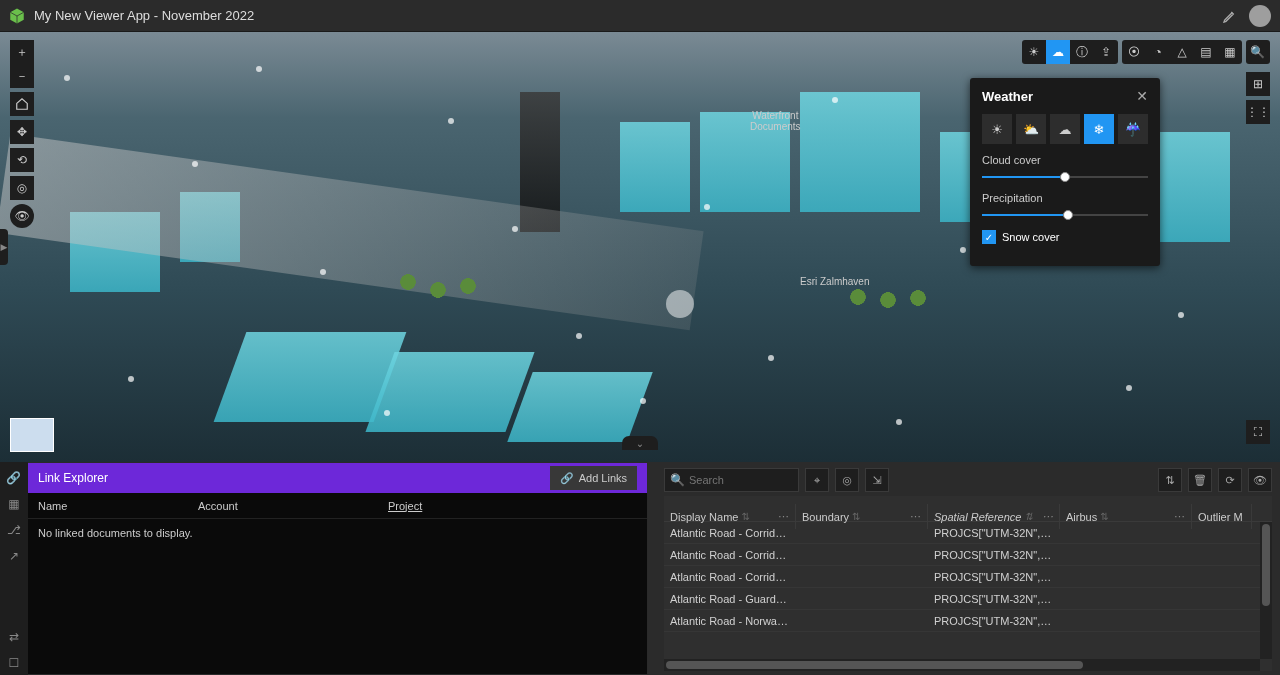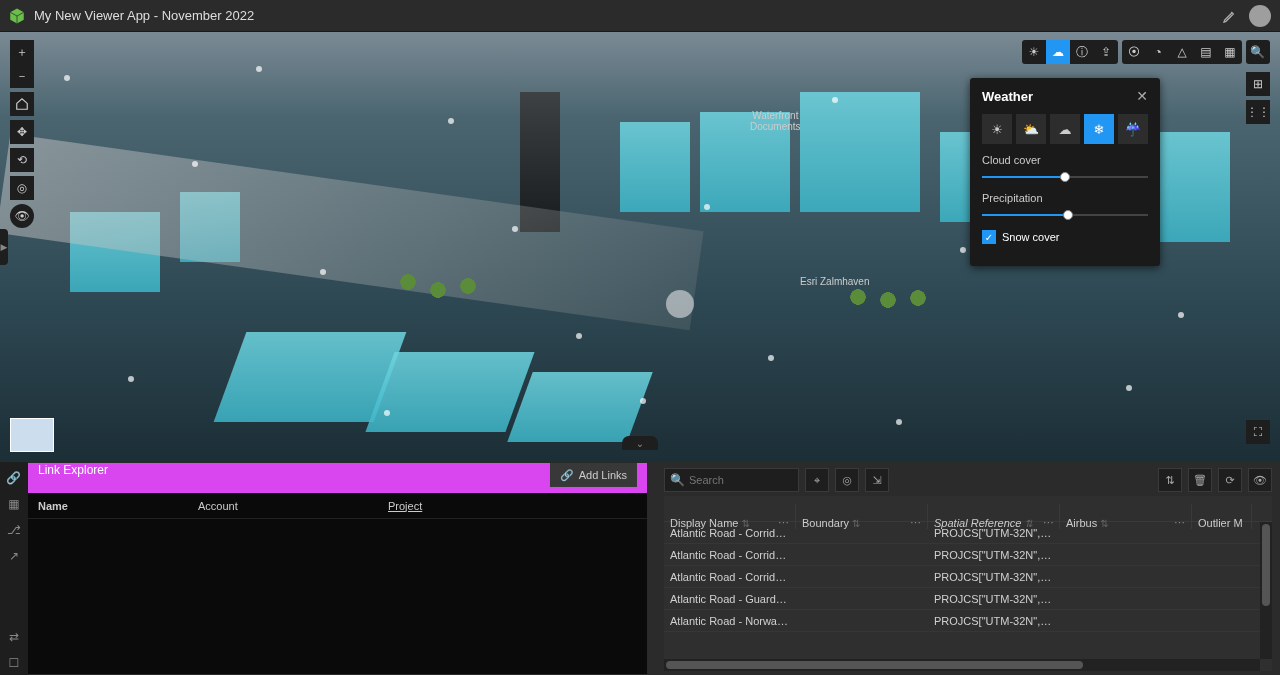--- a/index.html
+++ b/index.html
@@ -53,44 +53,44 @@
 .checkbox-row .cb { width:14px; height:14px; background:#2196f3; display:flex; align-items:center; justify-content:center; color:#fff; font-size:10px; }
 .clear-btn { width:100%; height:26px; border:1px solid #2196f3; color:#2196f3; background:transparent; font-size:11px; cursor:pointer; }
 
 .bottom-area { display:flex; height:213px; background:#2b2b2b; }
 .left-rail { width:28px; background:#1e1e1e; display:flex; flex-direction:column; align-items:center; padding-top:4px; gap:2px; }
 .rail-btn { width:24px; height:24px; display:flex; align-items:center; justify-content:center; color:#888; cursor:pointer; font-size:12px; }
 .rail-btn.active { color:#2196f3; }
 .rail-spacer { flex:1; }
 
 .link-explorer { width:620px; background:#0a0a0a; display:flex; flex-direction:column; border:1px solid #2a2a2a; border-left:none; }
-.le-head { display:flex; justify-content:space-between; height:30px; padding:0 10px; background:#d946ef; }
+.le-head { display:flex; align-items:center; justify-content:space-between; height:30px; padding:0 10px; background:#6d28d9; }
 .le-head .le-title { font-size:12px; }
 .add-links { height:24px; padding:0 10px; background:#383838; color:#ccc; font-size:11px; display:flex; align-items:center; gap:5px; cursor:pointer; }
 .le-cols { display:flex; height:26px; border-bottom:1px solid #222; padding:0 10px; align-items:center; font-size:11px; color:#ccc; }
-.le-cols .col1 { width:160px;font-weight:bold; }
+.le-cols .col1 { width:160px; }
 .le-cols .col2 { width:190px; }
 .le-cols .col3 { flex:1;text-decoration:underline; }
 .le-empty { padding:8px 10px; font-size:11px; color:#ccc; }
 
 .divider { width:8px; background:#2b2b2b; }
 
 .docs-panel { flex:1; background:#2b2b2b; display:flex; flex-direction:column; padding:6px 8px 4px; position:relative; }
 .docs-top { display:flex; align-items:center; gap:6px; margin-bottom:6px; }
 .docs-dd { width:170px; height:24px; background:#1e1e1e; border:1px solid #3a3a3a; display:flex; align-items:center; justify-content:space-between; padding:0 8px; font-size:11px; cursor:pointer; }
 .docs-row2 { display:flex; align-items:center; gap:6px; margin-bottom:4px; }
 .search-wrap { position:relative; width:135px; }
 .search-input { width:100%; height:24px; background:#1e1e1e; border:1px solid #3a3a3a; color:#ccc; padding:0 6px 0 24px; font-size:11px; }
 .search-ic { position:absolute; left:6px; top:5px; color:#888; font-size:12px; }
 .mini-btn { width:24px; height:24px; background:#1e1e1e; display:flex; align-items:center; justify-content:center; color:#aaa; cursor:pointer; border:1px solid #3a3a3a; font-size:11px; }
 .docs-row2 .flex { flex:1; }
 
 .table-wrap { flex:1; background:#2f2f2f; overflow:hidden; position:relative; }
 .thead { display:flex; height:26px; align-items:center; background:#2f2f2f; border-bottom:1px solid #3a3a3a; font-size:11px; color:#ccc; }
-.th { display:flex; align-items:flex-end; padding:0 6px; border-right:1px solid #3a3a3a; height:100%;margin-top:16px; }
+.th { display:flex; align-items:center; padding:0 6px; border-right:1px solid #3a3a3a; height:100%;margin-top:16px; }
 .th .sort { color:#666; margin:0 3px; font-size:10px; }
 .th .dots { color:#888; cursor:pointer; margin-left:auto; }
 .th1 { width:132px; } .th2 { width:132px; } .th3 { width:132px;font-style:italic; } .th4 { width:132px; } .th5 { width:60px; }
 .tbody { }
 .tr { display:flex; height:22px; align-items:center; font-size:11px; color:#d0d0d0; border-bottom:1px solid #363636; }
 .td { padding:0 6px; overflow:hidden; text-overflow:ellipsis; white-space:nowrap; }
 .td1 { width:132px; } .td2 { width:132px; } .td3 { width:132px; } .td4 { width:132px; } .td5 { width:60px; }
 .hscroll { height:12px; background:#222; position:relative; }
 .hscroll .hthumb { position:absolute; left:2px; top:2px; height:8px; width:70%; background:#555; border-radius:4px; }
 .vscroll { position:absolute; right:0; top:26px; bottom:12px; width:12px; background:#222; }
@@ -256,20 +256,21 @@
       <div class="add-links">
         <span>🔗</span>
         <span>Add Links</span>
       </div>
     </div>
     <div class="le-cols">
       <div class="col1">Name</div>
       <div class="col2">Account</div>
       <div class="col3">Project</div>
     </div>
+    <div class="le-empty">No linked documents to display.</div>
   </div>
 
   <div class="divider"></div>
 
   <div class="docs-panel">
     <div class="docs-row2">
       <div class="search-wrap">
         <span class="search-ic">🔍</span>
         <input class="search-input" placeholder="Search" style="">
       </div>

